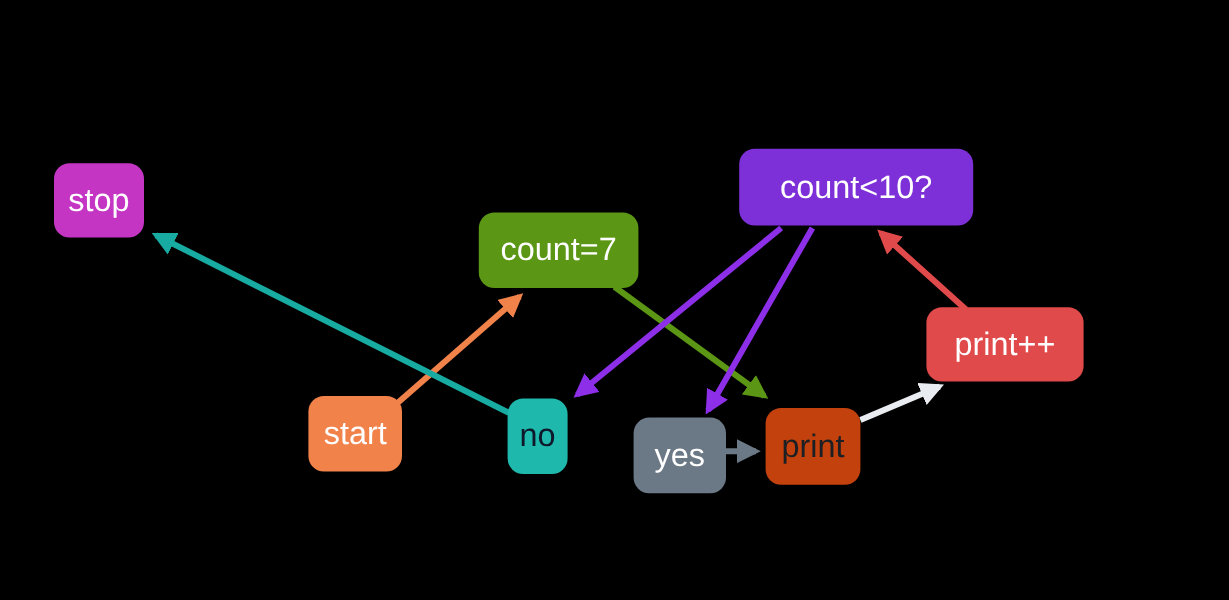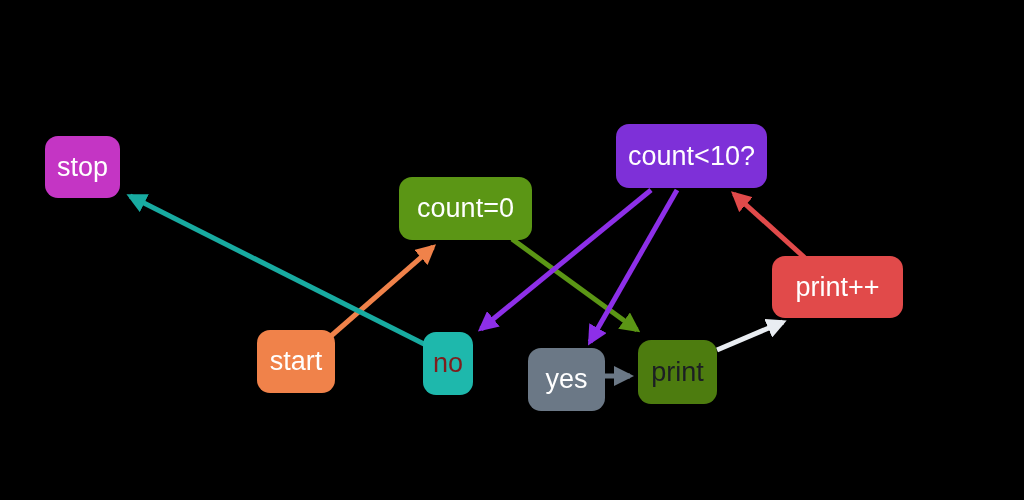--- a/index.html
+++ b/index.html
@@ -71,33 +71,33 @@
       <line x1="677" y1="190" x2="590" y2="342" stroke="#8d2fe8" stroke-width="5" marker-end="url(#arrow-4)"></line>
       <line x1="805" y1="258" x2="734" y2="194" stroke="#e14a4a" stroke-width="5" marker-end="url(#arrow-5)"></line>
       <line x1="717" y1="350" x2="783" y2="322" stroke="#e9edf2" stroke-width="5" marker-end="url(#arrow-6)"></line>
       <line x1="596" y1="376" x2="630" y2="376" stroke="#6b7886" stroke-width="5" marker-end="url(#arrow-7)"></line>
     </svg>
 
 <div class="node" style="left: 45px; top: 136px; width: 75px; height: 62px; background: rgb(196, 53, 196); color: rgb(255, 255, 255);">
       <span>stop</span>
     </div>
     <div class="node" style="left: 399px; top: 177px; width: 133px; height: 63px; background: rgb(91, 150, 21); color: rgb(255, 255, 255);">
-      <span>count=0</span>
+      <span>count=7</span>
     </div>
-    <div class="node" style="left: 616px; top: 124px; width: 151px; height: 64px; background: rgb(126, 48, 216); color: rgb(255, 255, 255);">
+    <div class="node" style="left: 616px; top: 124px; width: 195px; height: 64px; background: rgb(126, 48, 216); color: rgb(255, 255, 255);">
       <span>count&lt;10?</span>
     </div>
     <div class="node" style="left: 772px; top: 256px; width: 131px; height: 62px; background: rgb(225, 74, 74); color: rgb(255, 255, 255);">
       <span>print++</span>
     </div>
     <div class="node" style="left: 257px; top: 330px; width: 78px; height: 63px; background: rgb(240, 130, 74); color: rgb(255, 255, 255); text-align: right;">
       <span>start</span>
     </div>
-    <div class="node" style="left: 423px; top: 332px; width: 50px; height: 63px; background: rgb(30, 184, 172); color: #7f1d1d;">
+    <div class="node" style="left: 423px; top: 332px; width: 50px; height: 63px; background: rgb(30, 184, 172); color: #0f172a;">
       <span>no</span>
     </div>
     <div class="node" style="left: 528px; top: 348px; width: 77px; height: 63px; background: rgb(107, 120, 134); color: rgb(255, 255, 255);">
       <span>yes</span>
     </div>
-    <div class="node" style="left: 638px; top: 340px; width: 79px; height: 64px; background: #4d7c0f; color: rgb(28, 31, 35);">
+    <div class="node" style="left: 638px; top: 340px; width: 79px; height: 64px; background: #c2410c; color: rgb(28, 31, 35);">
       <span>print</span>
     </div>
   </div>
 
 </body></html>

